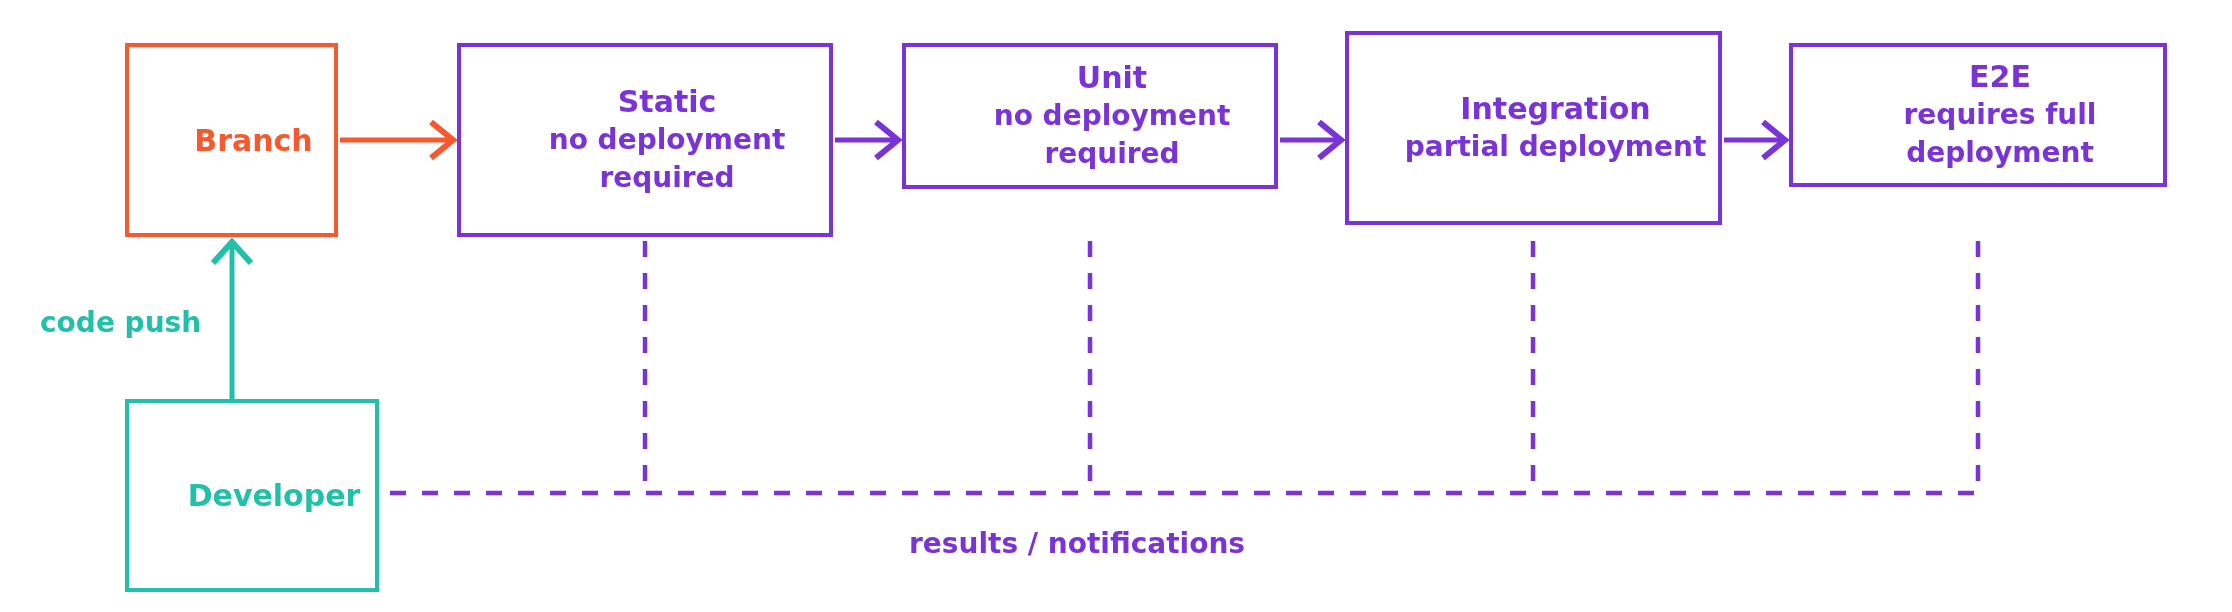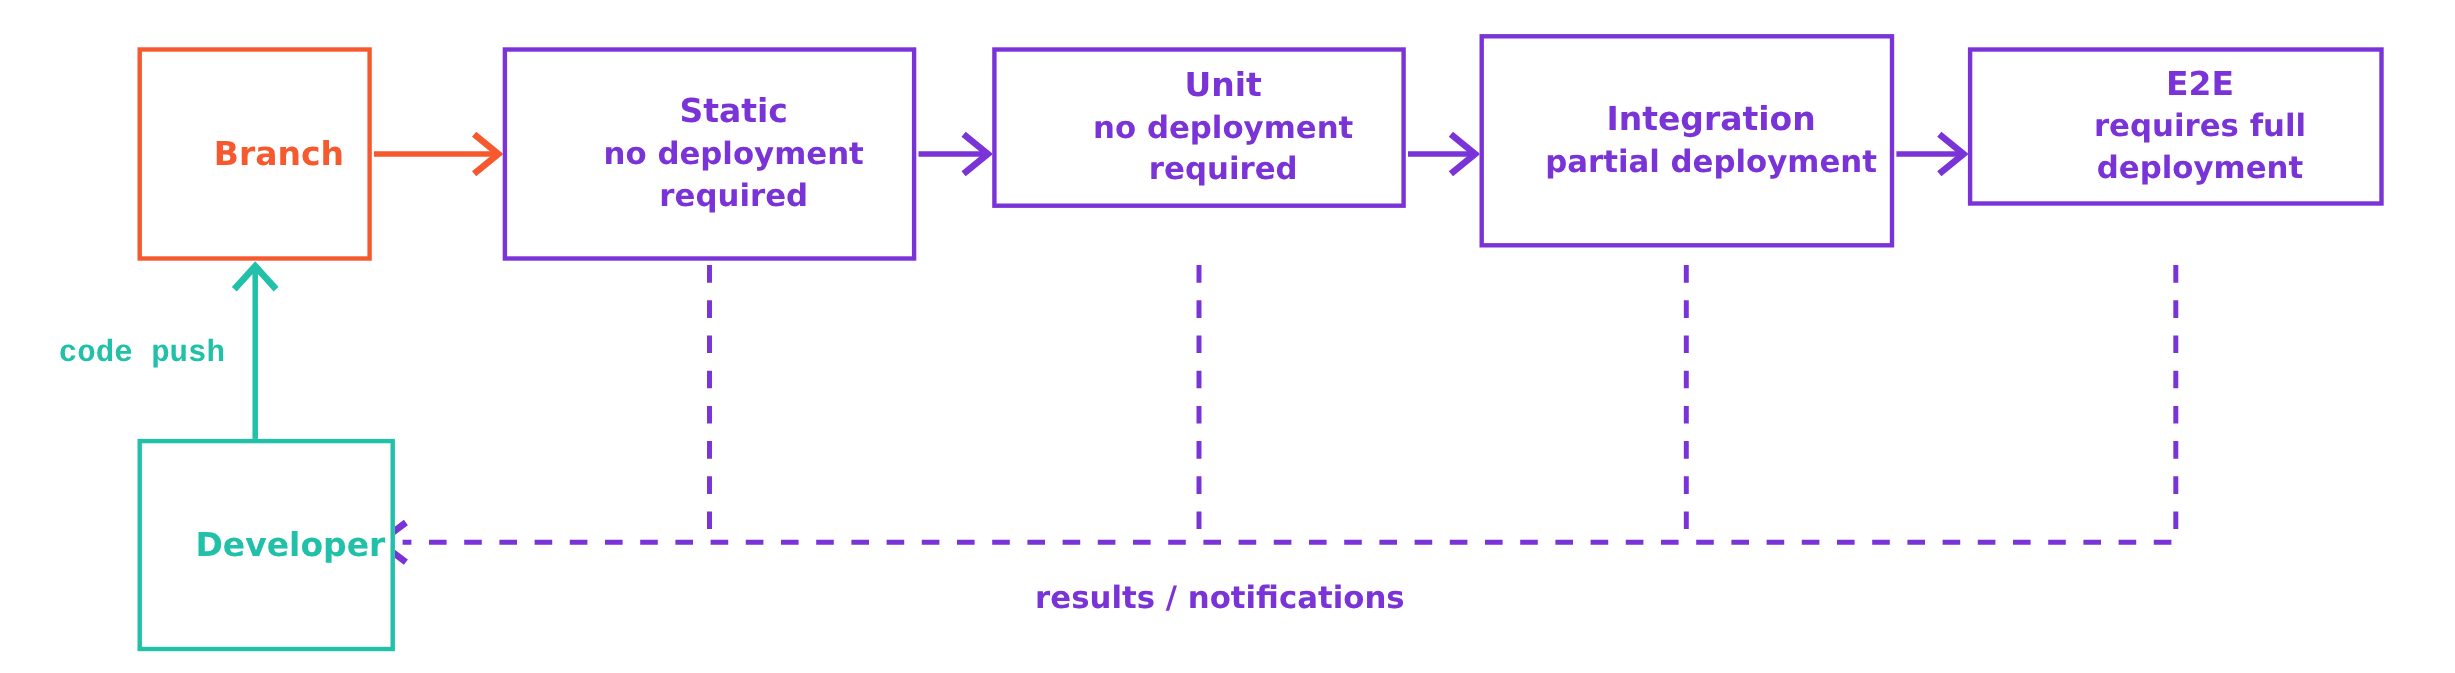--- a/index.html
+++ b/index.html
@@ -50,39 +50,38 @@
   }
   .node-label {
     font-size: 30px;
     font-weight: 700;
   }
   #node-branch      { left: 125px;  top: 43px;  width: 213px; height: 194px; }
   #node-static      { left: 457px;  top: 43px;  width: 376px; height: 194px; }
   #node-unit        { left: 902px;  top: 43px;  width: 376px; height: 146px; }
   #node-integration { left: 1345px; top: 31px;  width: 377px; height: 194px; }
   #node-e2e         { left: 1789px; top: 43px;  width: 378px; height: 144px; }
-  #node-developer   { left: 125px;  top: 399px; width: 234px; height: 193px; }
+  #node-developer   { left: 125px;  top: 399px; width: 254px; height: 193px; }
   .edge-label {
     position: absolute;
     font-size: 28px;
     font-weight: 600;
   }
   #code-push-label {
     left: 40px;
     top: 306px;
     width: 178px;
-    text-align: center;
+    text-align: left;
     color: var(--teal);
-    font-family: Liberation Mono, monospace;
   }
   #results-label {
     left: 909px;
     top: 527px;
     width: 400px;
-    text-align: center;
+    text-align: left;
     color: var(--purple);
   }
   .stroke-orange { stroke: var(--orange); }
   .stroke-purple { stroke: var(--purple); }
   .stroke-teal   { stroke: var(--teal); }
   .edge-line  { fill: none; stroke-width: 5; }
   .edge-dash  { fill: none; stroke-width: 4.5; stroke-dasharray: 16 16; }
   .edge-head  { fill: none; stroke-width: 6; stroke-linejoin: miter; }
 </style>
 </head>

